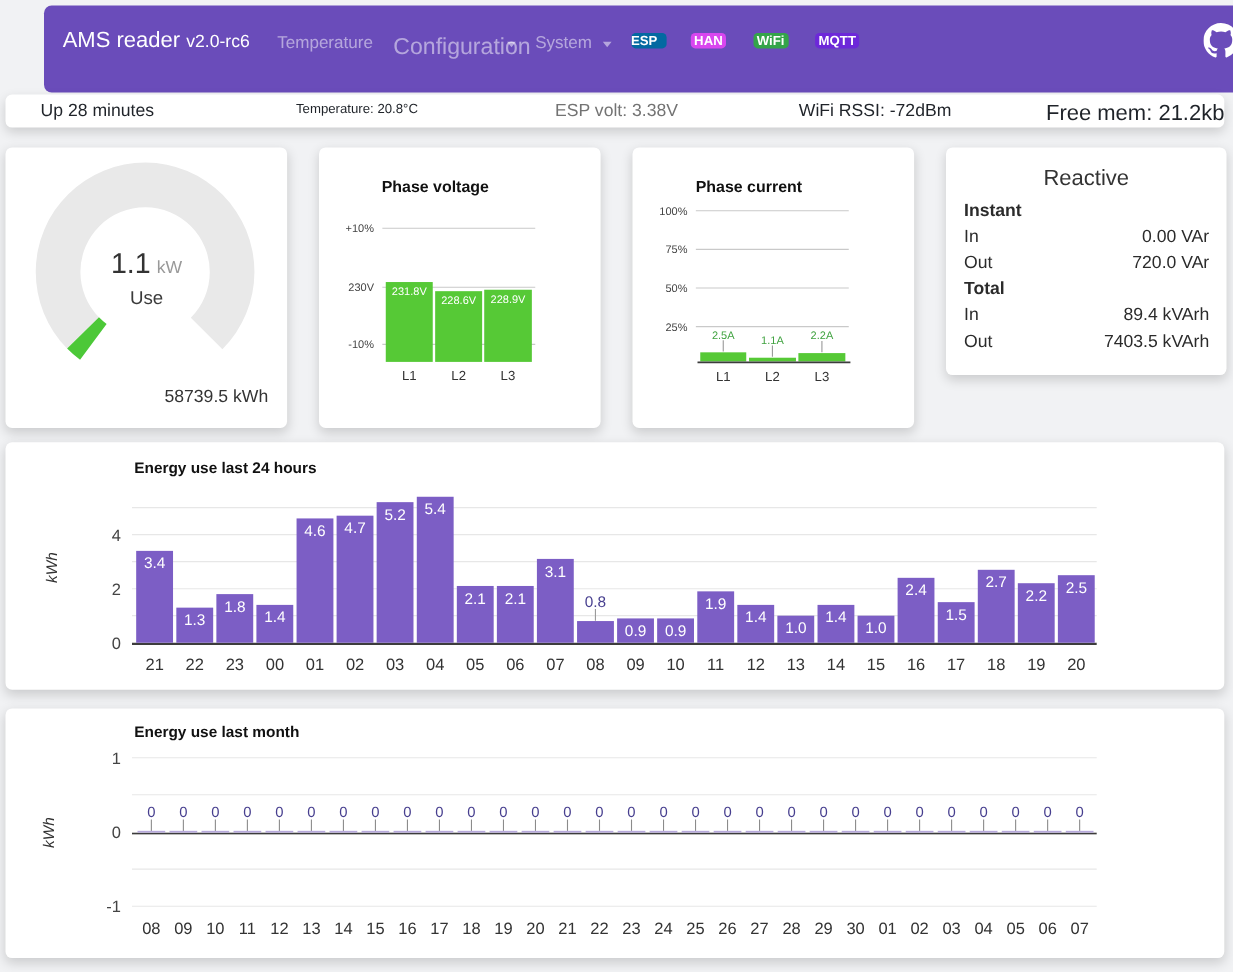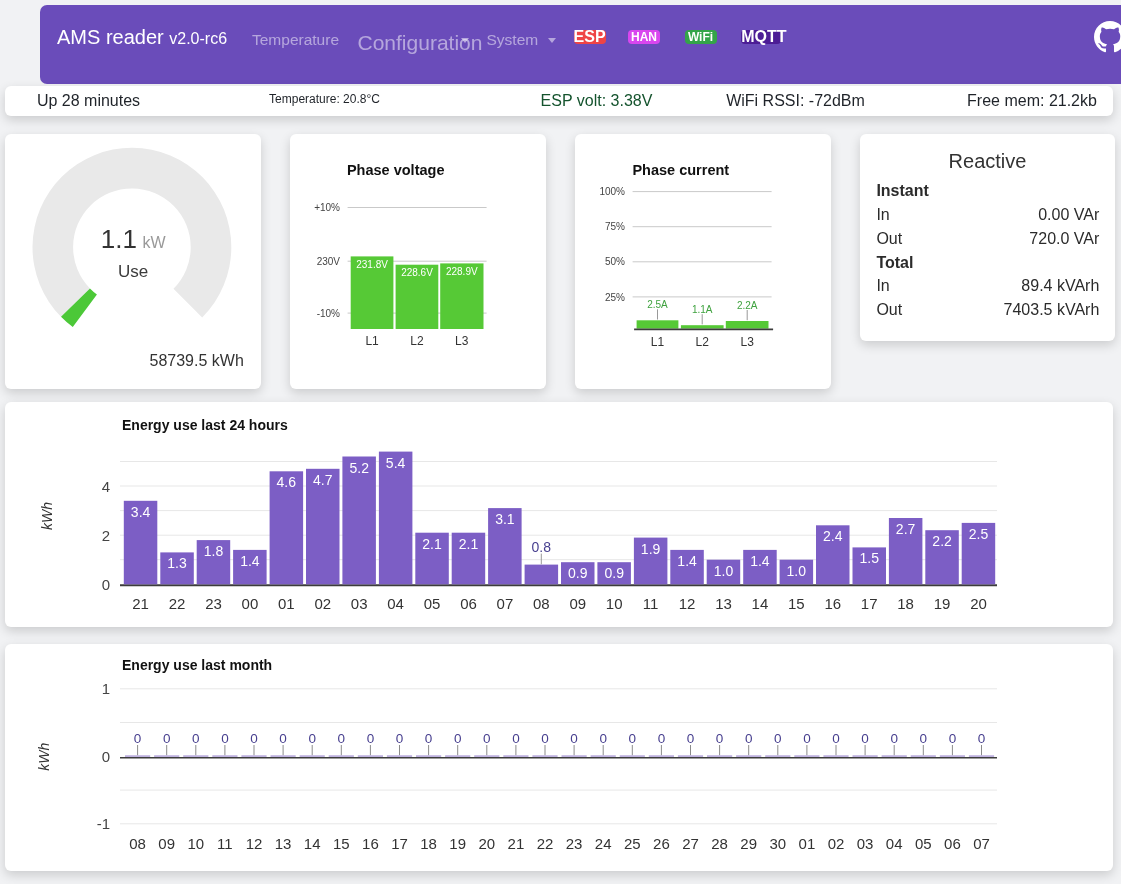--- a/index.html
+++ b/index.html
@@ -6,34 +6,34 @@
 .abs{position:absolute;}
 svg text{font-family:"Liberation Sans",sans-serif;}
 </style></head><body>
 <div class="abs" style="left:5px;top:5px;width:1109px;height:79px;background:#6a4cba;border-radius:7px;margin-left:35px;">
 <span class="abs" style="left:17px;top:21px;font-size:20px;color:#fff;white-space:nowrap;">AMS reader <span style="font-size:16px;">v2.0-rc6</span></span>
 <span class="abs" style="left:212px;top:26px;font-size:15.5px;color:rgba(255,255,255,0.5);text-align:center;">Temperature</span>
 <span class="abs" style="left:317.5px;top:26px;font-size:21px;color:rgba(255,255,255,0.5);">Configuration</span>
 <span class="abs" style="left:421px;top:33px;width:0;height:0;border-left:4.8px solid transparent;border-right:4.8px solid transparent;border-top:5.5px solid rgba(255,255,255,0.5);"></span>
 <span class="abs" style="left:446.5px;top:26px;font-size:15.5px;color:rgba(255,255,255,0.5);">System</span>
 <span class="abs" style="left:507.5px;top:33px;width:0;height:0;border-left:4.8px solid transparent;border-right:4.8px solid transparent;border-top:5.5px solid rgba(255,255,255,0.5);"></span>
-<span class="abs" style="left:533.6px;top:24.5px;width:32px;height:14.5px;line-height:14px;text-align:left;background:#ef4444;color:#fff;font-size:16px;font-weight:bold;border-radius:4px;">ESP</span>
+<span class="abs" style="left:533.6px;top:24.5px;width:32px;height:14.5px;line-height:14px;text-align:left;background:#0369a1;color:#fff;font-size:12px;font-weight:bold;border-radius:4px;">ESP</span>
 <span class="abs" style="left:588px;top:24.5px;width:32px;height:14.5px;line-height:14px;text-align:center;background:#d946ef;color:#fff;font-size:12px;font-weight:bold;border-radius:4px;">HAN</span>
 <span class="abs" style="left:644.5px;top:24.5px;width:32px;height:14.5px;line-height:14px;text-align:center;background:#34a449;color:#fff;font-size:12px;font-weight:bold;border-radius:4px;">WiFi</span>
-<span class="abs" style="left:701.2px;top:24.5px;width:40px;height:14.5px;line-height:14px;text-align:center;background:#4c1d95;color:#fff;font-size:16px;font-weight:bold;border-radius:4px;">MQTT</span>
+<span class="abs" style="left:701.2px;top:24.5px;width:40px;height:14.5px;line-height:14px;text-align:center;background:#6d28d9;color:#fff;font-size:12px;font-weight:bold;border-radius:4px;">MQTT</span>
 <svg class="abs" style="left:1053.5px;top:15.5px;" width="32" height="32" viewBox="0 0 16 16">
       <path fill="#fff" d="M8 0C3.58 0 0 3.58 0 8c0 3.54 2.29 6.53 5.47 7.59.4.07.55-.17.55-.38 0-.19-.01-.82-.01-1.49-2.01.37-2.53-.49-2.69-.94-.09-.23-.48-.94-.82-1.13-.28-.15-.68-.52-.01-.53.63-.01 1.08.58 1.23.82.72 1.21 1.87.87 2.33.66.07-.52.28-.87.51-1.07-1.78-.2-3.64-.89-3.64-3.95 0-.87.31-1.59.82-2.15-.08-.2-.36-1.02.08-2.12 0 0 .67-.21 2.2.82.64-.18 1.32-.27 2-.27s1.36.09 2 .27c1.53-1.04 2.2-.82 2.2-.82.44 1.1.16 1.92.08 2.12.51.56.82 1.27.82 2.15 0 3.07-1.87 3.75-3.65 3.95.29.25.54.73.54 1.48 0 1.07-.01 1.93-.01 2.2 0 .21.15.46.55.38A8.012 8.012 0 0 0 16 8c0-4.42-3.58-8-8-8z"></path>
     </svg>
 </div>
 <div class="card" style="left:5px;top:86px;width:1108px;height:30px;"></div>
 <span class="abs" style="left:88.5px;top:92px;transform:translateX(-50%);font-size:16px;color:#1f2329;white-space:nowrap;">Up 28 minutes</span>
 <span class="abs" style="left:324.5px;top:92px;transform:translateX(-50%);font-size:12px;color:#1f2329;white-space:nowrap;">Temperature: 20.8°C</span>
-<span class="abs" style="left:560.5px;top:92px;transform:translateX(-50%);font-size:16px;color:#14532d;white-space:nowrap;margin-left:36px;">ESP volt: 3.38V</span>
+<span class="abs" style="left:560.5px;top:92px;transform:translateX(-50%);font-size:16px;color:#737373;white-space:nowrap;">ESP volt: 3.38V</span>
 <span class="abs" style="left:795.5px;top:92px;transform:translateX(-50%);font-size:16px;color:#1f2329;white-space:nowrap;">WiFi RSSI: -72dBm</span>
-<span class="abs" style="left:1032px;top:92px;transform:translateX(-50%);font-size:16px;color:#1f2329;white-space:nowrap;">Free mem: 21.2kb</span>
+<span class="abs" style="left:1032px;top:92px;transform:translateX(-50%);font-size:20px;color:#1f2329;white-space:nowrap;">Free mem: 21.2kb</span>
 <div class="card" style="left:5px;top:134px;width:256px;height:255px;"></div>
 <svg class="abs" style="left:5px;top:134px;" width="256" height="255">
     <path d="M56.00 182.87 A99.4 99.4 0 1 1 197.19 183.49 L168.48 154.78 A58.8 58.8 0 1 0 84.96 154.41 Z" fill="#e9e9e9"></path>
     <path d="M67.77 193.10 A99.4 99.4 0 0 1 56.00 182.87 L84.96 154.41 A58.8 58.8 0 0 0 91.92 160.47 Z" fill="#4cc838"></path>
     <text x="132" y="114" font-size="26px" fill="#333" text-anchor="end">1.1</text>
     <text x="137.5" y="114" font-size="16px" fill="#999" text-anchor="start">kW</text>
     <text x="128.2" y="142.6" font-size="17px" fill="#3b3b3b" text-anchor="middle">Use</text>
     <text x="238.8" y="231.9" font-size="16px" fill="#333" text-anchor="end">58739.5 kWh</text>
   </svg>
 <div class="card" style="left:290px;top:134px;width:256px;height:255px;"></div>

